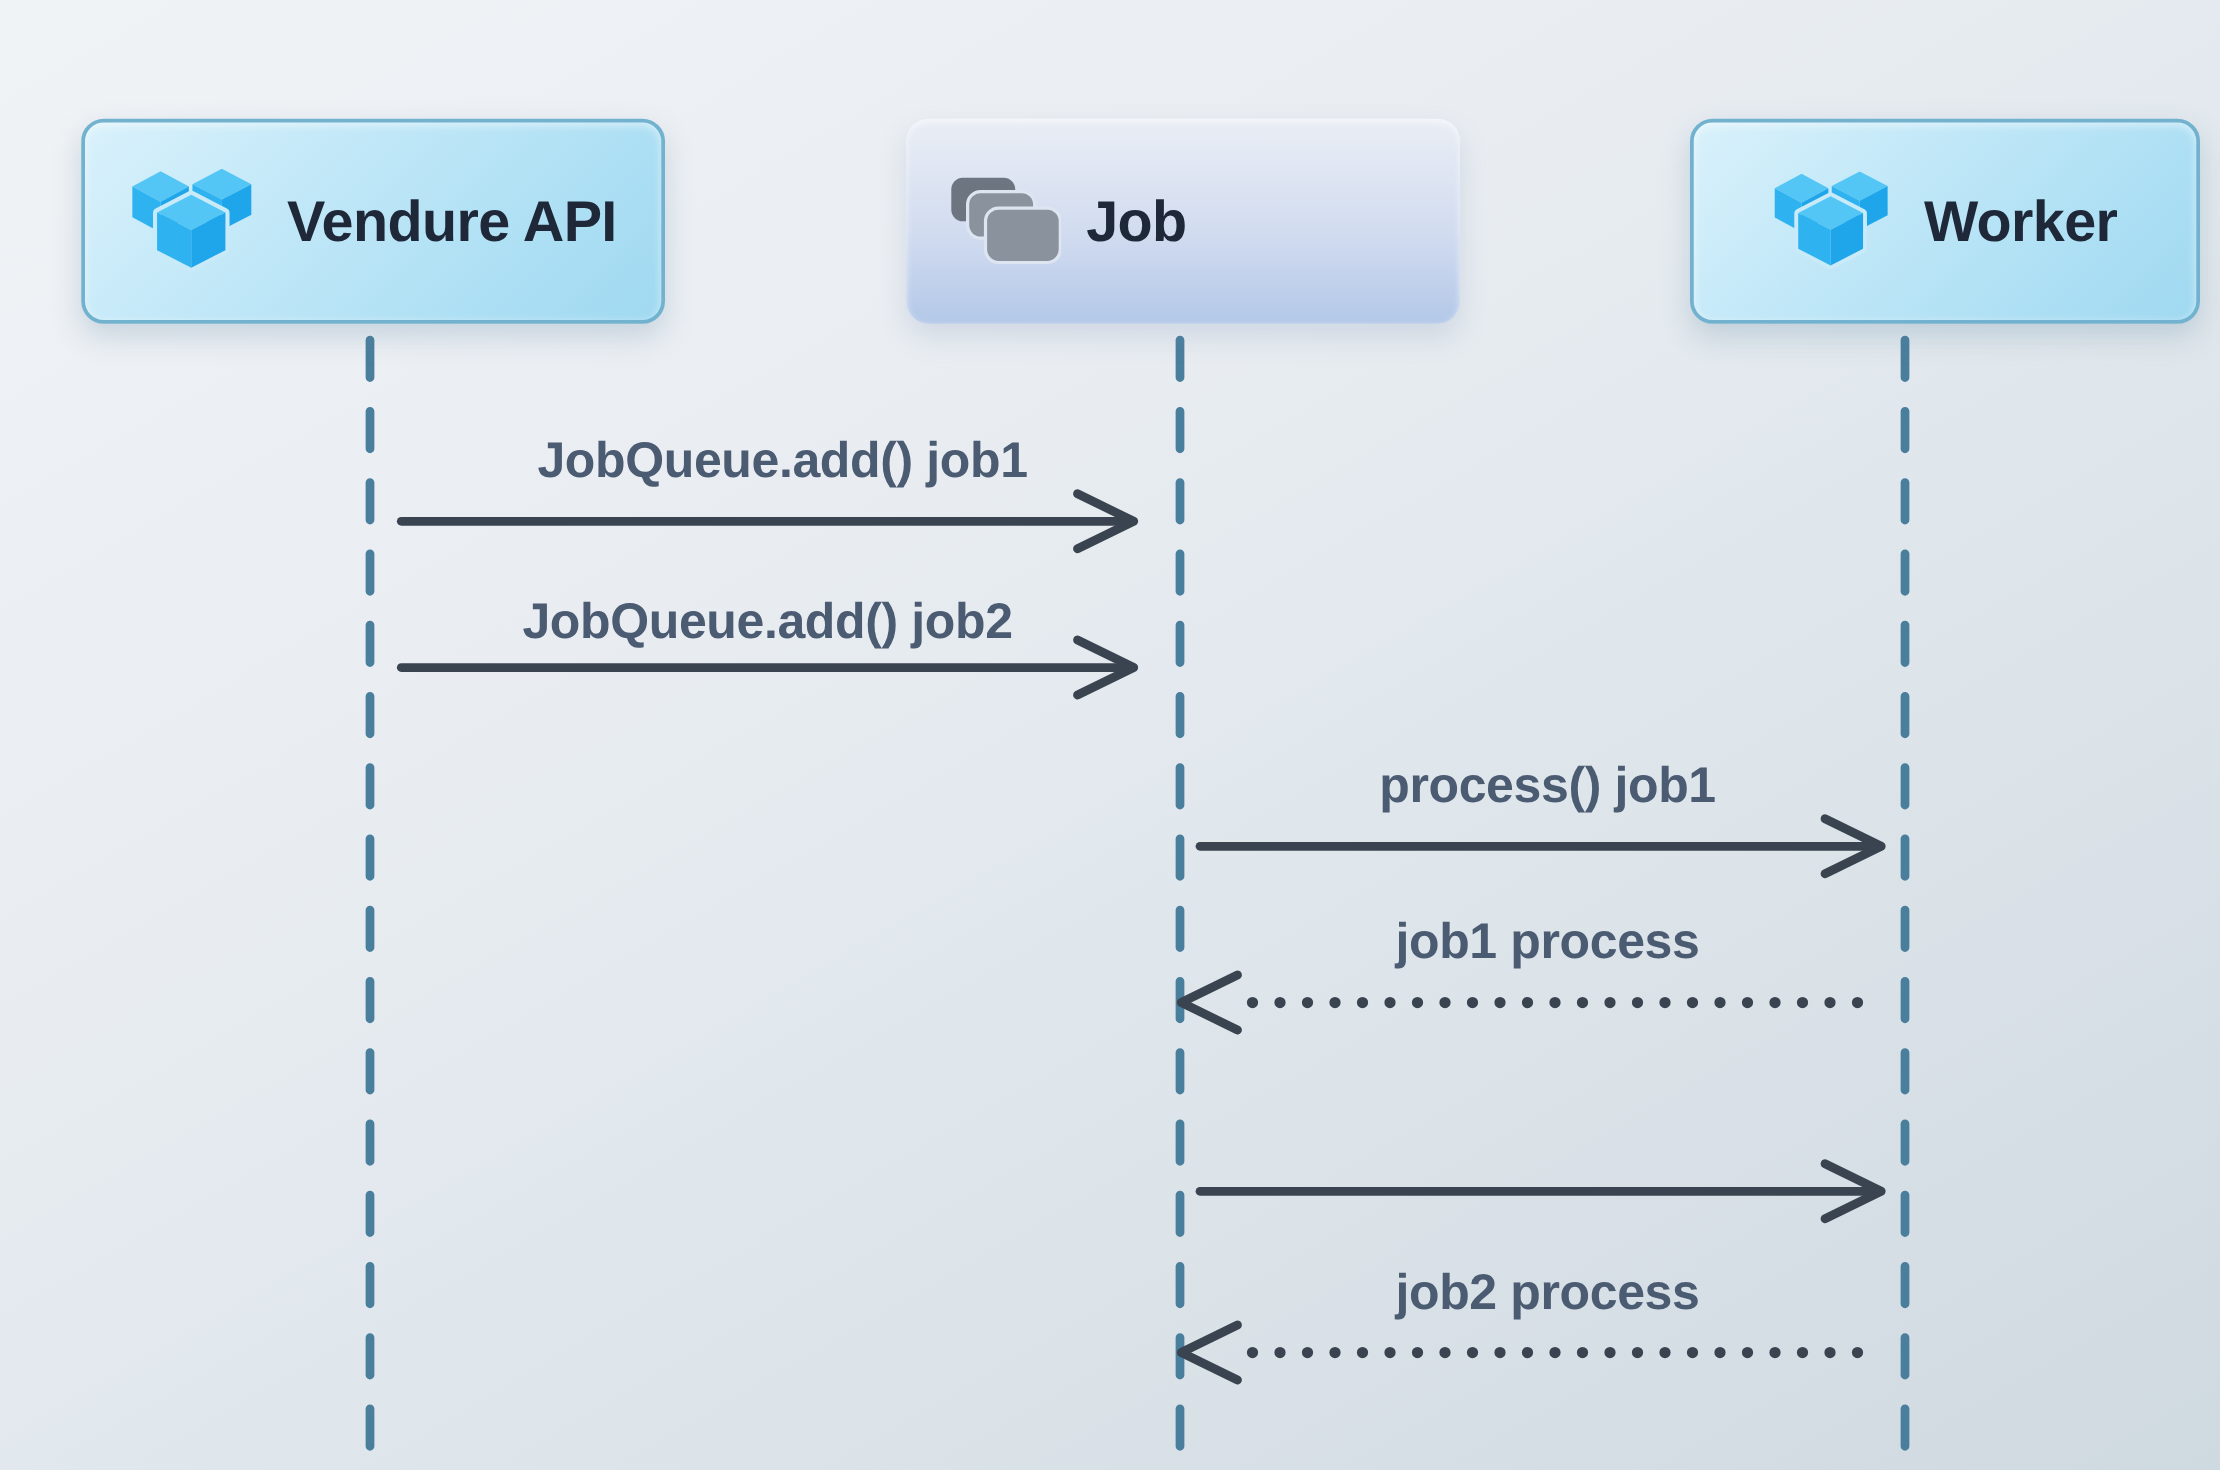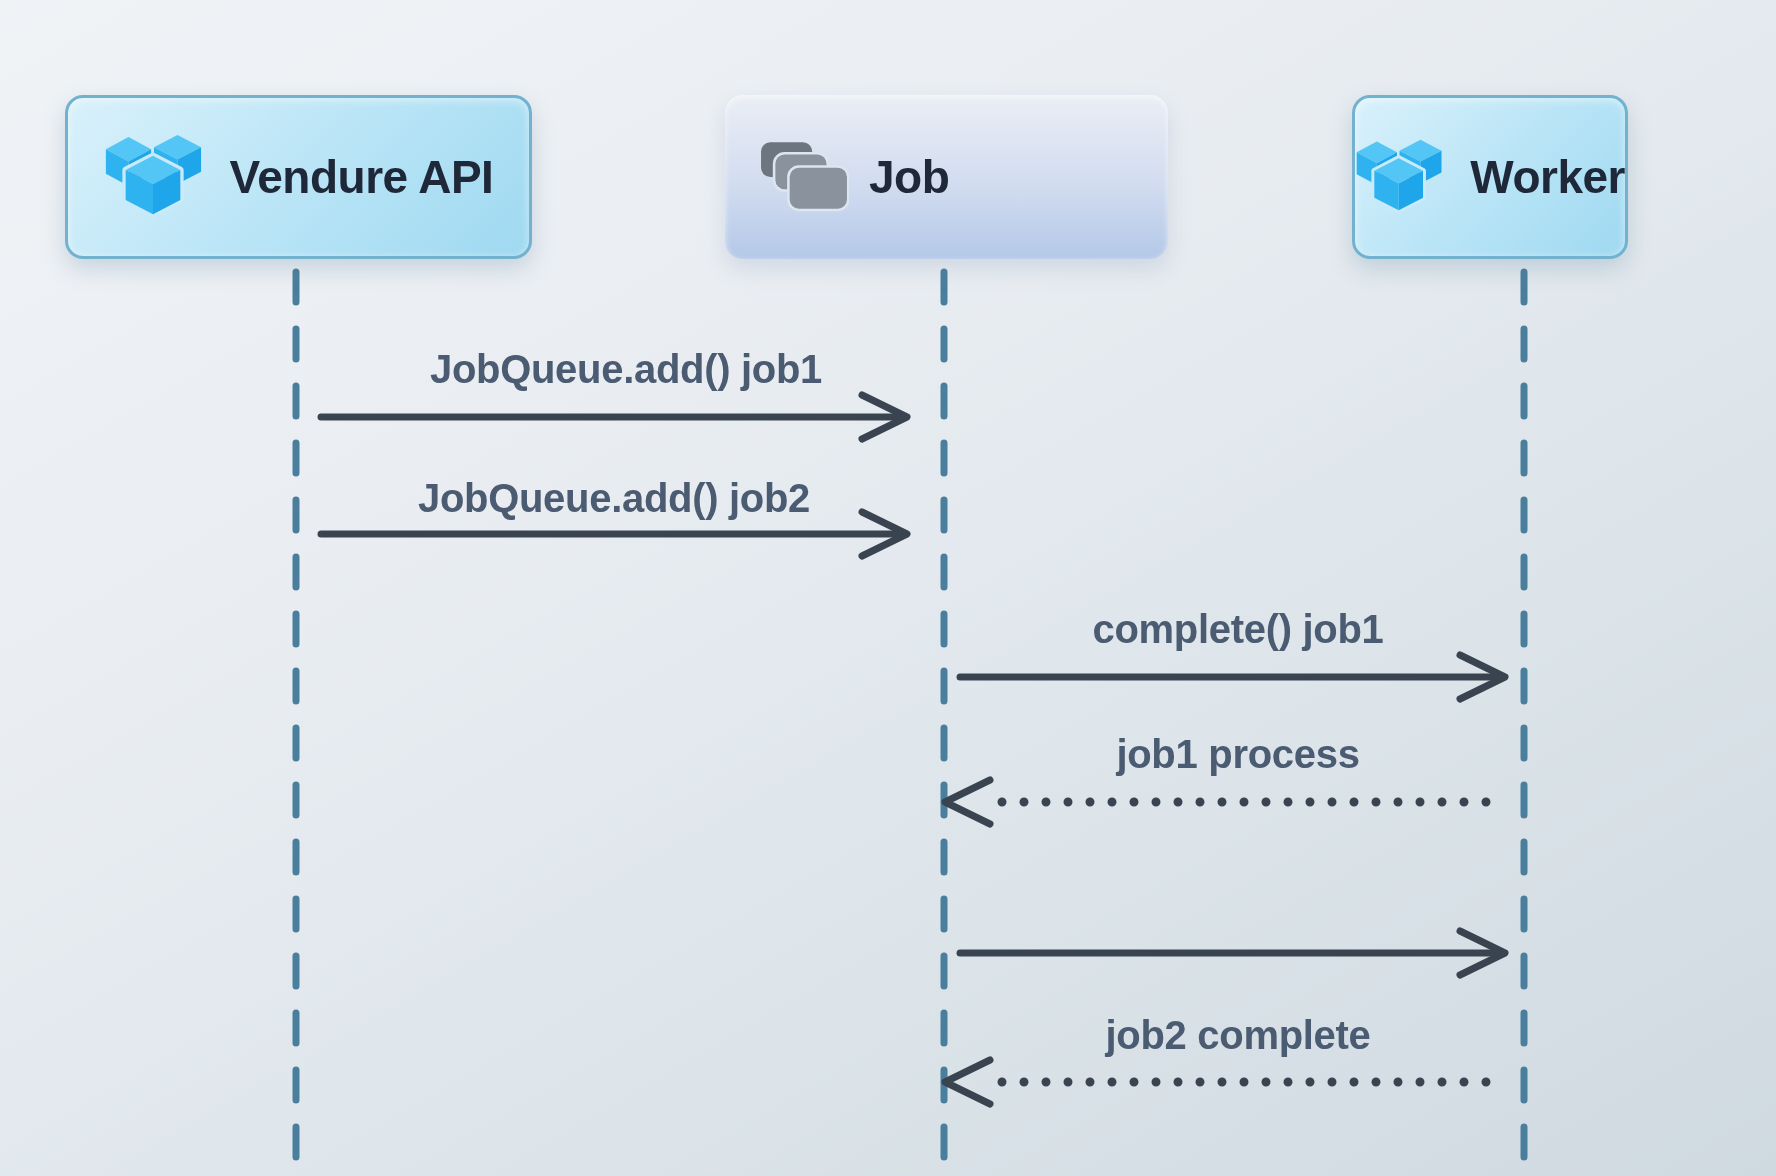--- a/index.html
+++ b/index.html
@@ -100,35 +100,35 @@
 
   <div class="participant gray" style="left:725px;width:443px;">
     <svg class="icon" width="90" height="74" viewBox="0 0 88 72">
       <rect x="2" y="2" width="50" height="34" rx="9" fill="#6d7580"></rect>
       <rect x="16" y="14" width="50" height="34" rx="9" fill="#8a929d" stroke="#dde5f1" stroke-width="5" paint-order="stroke"></rect>
       <rect x="30" y="27" width="56" height="40" rx="9" fill="#8a929d" stroke="#dde5f1" stroke-width="5" paint-order="stroke"></rect>
     </svg>
     <span class="title">Job</span>
   </div>
 
-  <div class="participant blue" style="left:1352px;width:276px;">
+  <div class="participant blue" style="left:1352px;width:408px;">
     <svg class="icon" width="93" height="81" viewBox="0 0 104 90">
       <polygon points="26,2 50,15 26,28 2,15" fill="#53c6f6"></polygon>
       <polygon points="2,15 26,28 26,54 2,41" fill="#2eb3f0"></polygon>
       <polygon points="50,15 26,28 26,54 50,41" fill="#1fa6ea"></polygon>
       <polygon points="78,0 103,13 78,26 53,13" fill="#53c6f6"></polygon>
       <polygon points="53,13 78,26 78,52 53,39" fill="#2eb3f0"></polygon>
       <polygon points="103,13 78,26 78,52 103,39" fill="#1fa6ea"></polygon>
       <polygon points="52,22 81,37 81,69 52,84 23,69 23,37" fill="none" stroke="#c9eaf8" stroke-width="7" stroke-linejoin="round"></polygon>
       <polygon points="52,22 81,37 52,52 23,37" fill="#53c6f6"></polygon>
       <polygon points="23,37 52,52 52,84 23,69" fill="#2eb3f0"></polygon>
       <polygon points="81,37 52,52 52,84 81,69" fill="#1fa6ea"></polygon>
     </svg>
     <span class="title">Worker</span>
   </div>
 
   <div class="msg-label" style="left:614px;top:369px;margin-left:12px;">JobQueue.add() job1</div>
   <div class="msg-label" style="left:614px;top:487px;margin-top:11px;">JobQueue.add() job2</div>
-  <div class="msg-label" style="left:1238px;top:629px;">complete() job1</div>
+  <div class="msg-label" style="left:1238px;top:629px;">process() job1</div>
   <div class="msg-label" style="left:1238px;top:754px;">job1 process</div>
-  <div class="msg-label" style="left:1238px;top:1035px;">job2 complete</div>
+  <div class="msg-label" style="left:1238px;top:1035px;">job2 process</div>
 
 </div>
 
 </body></html>

